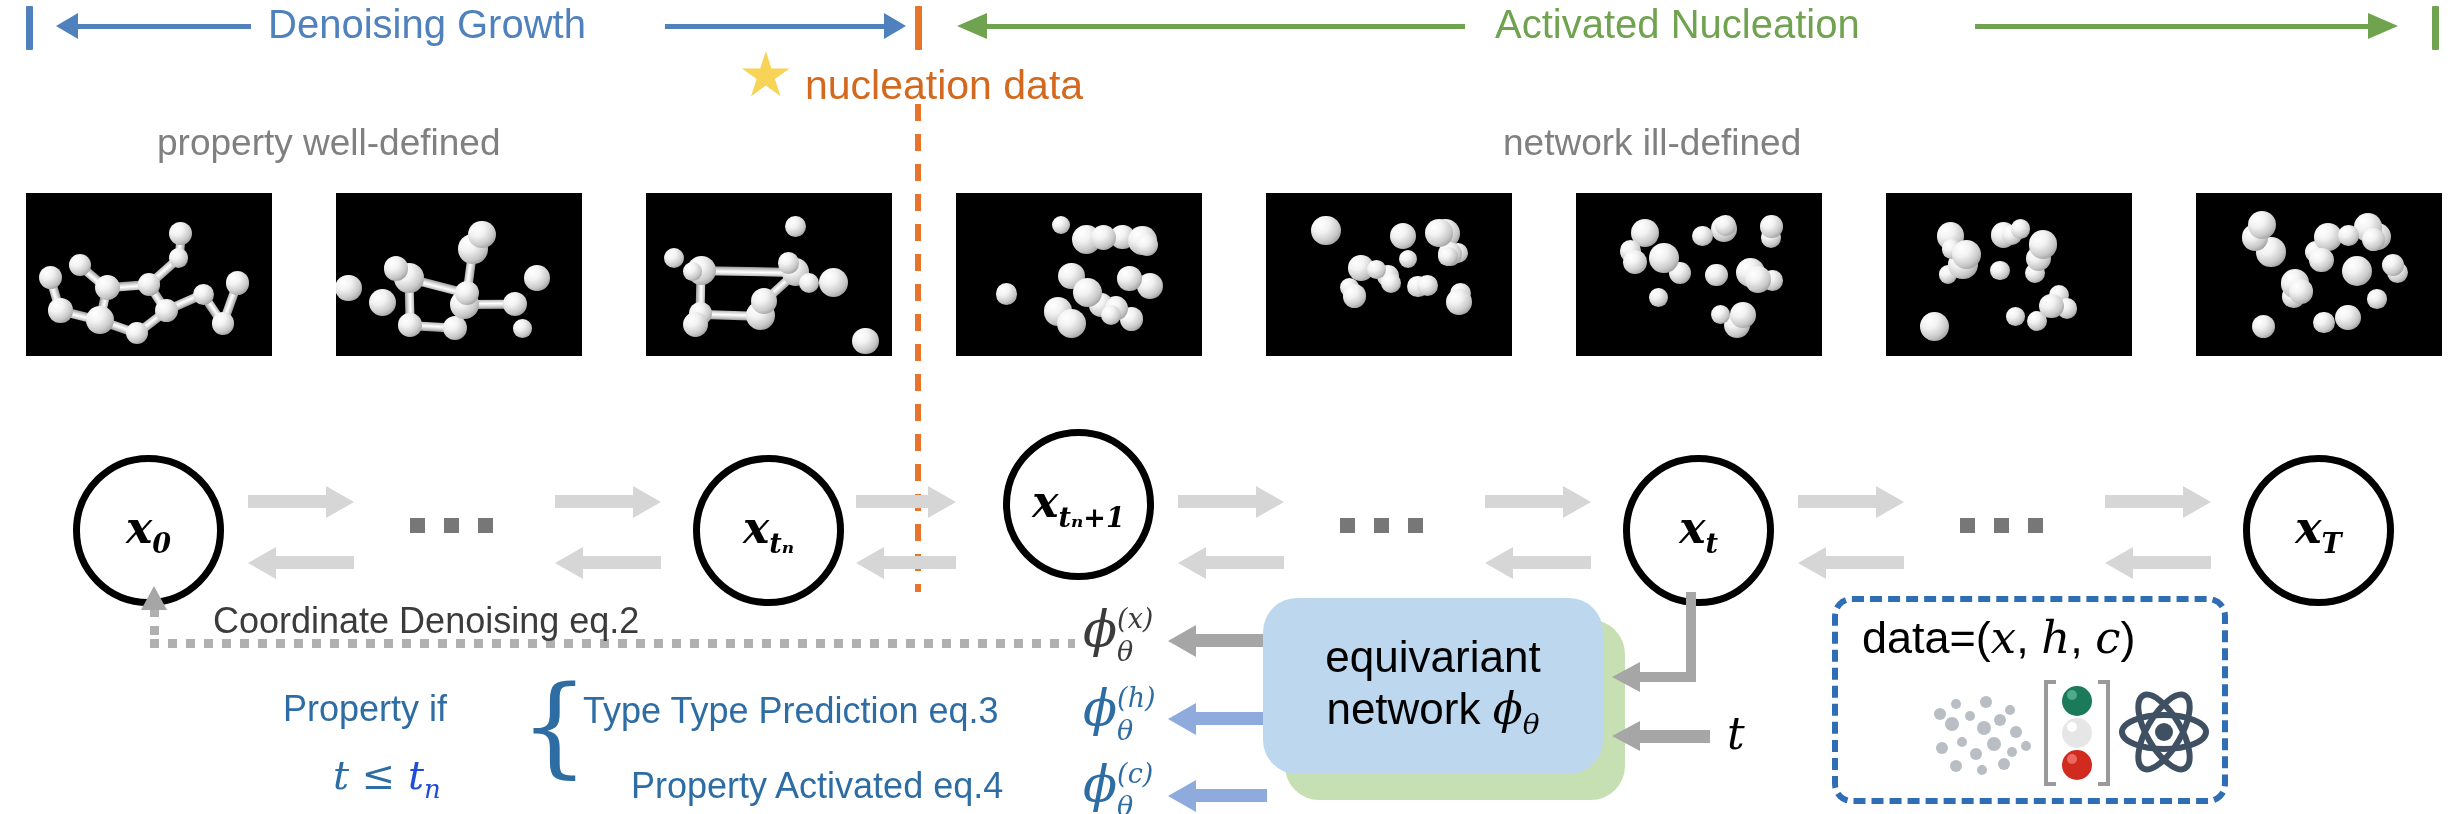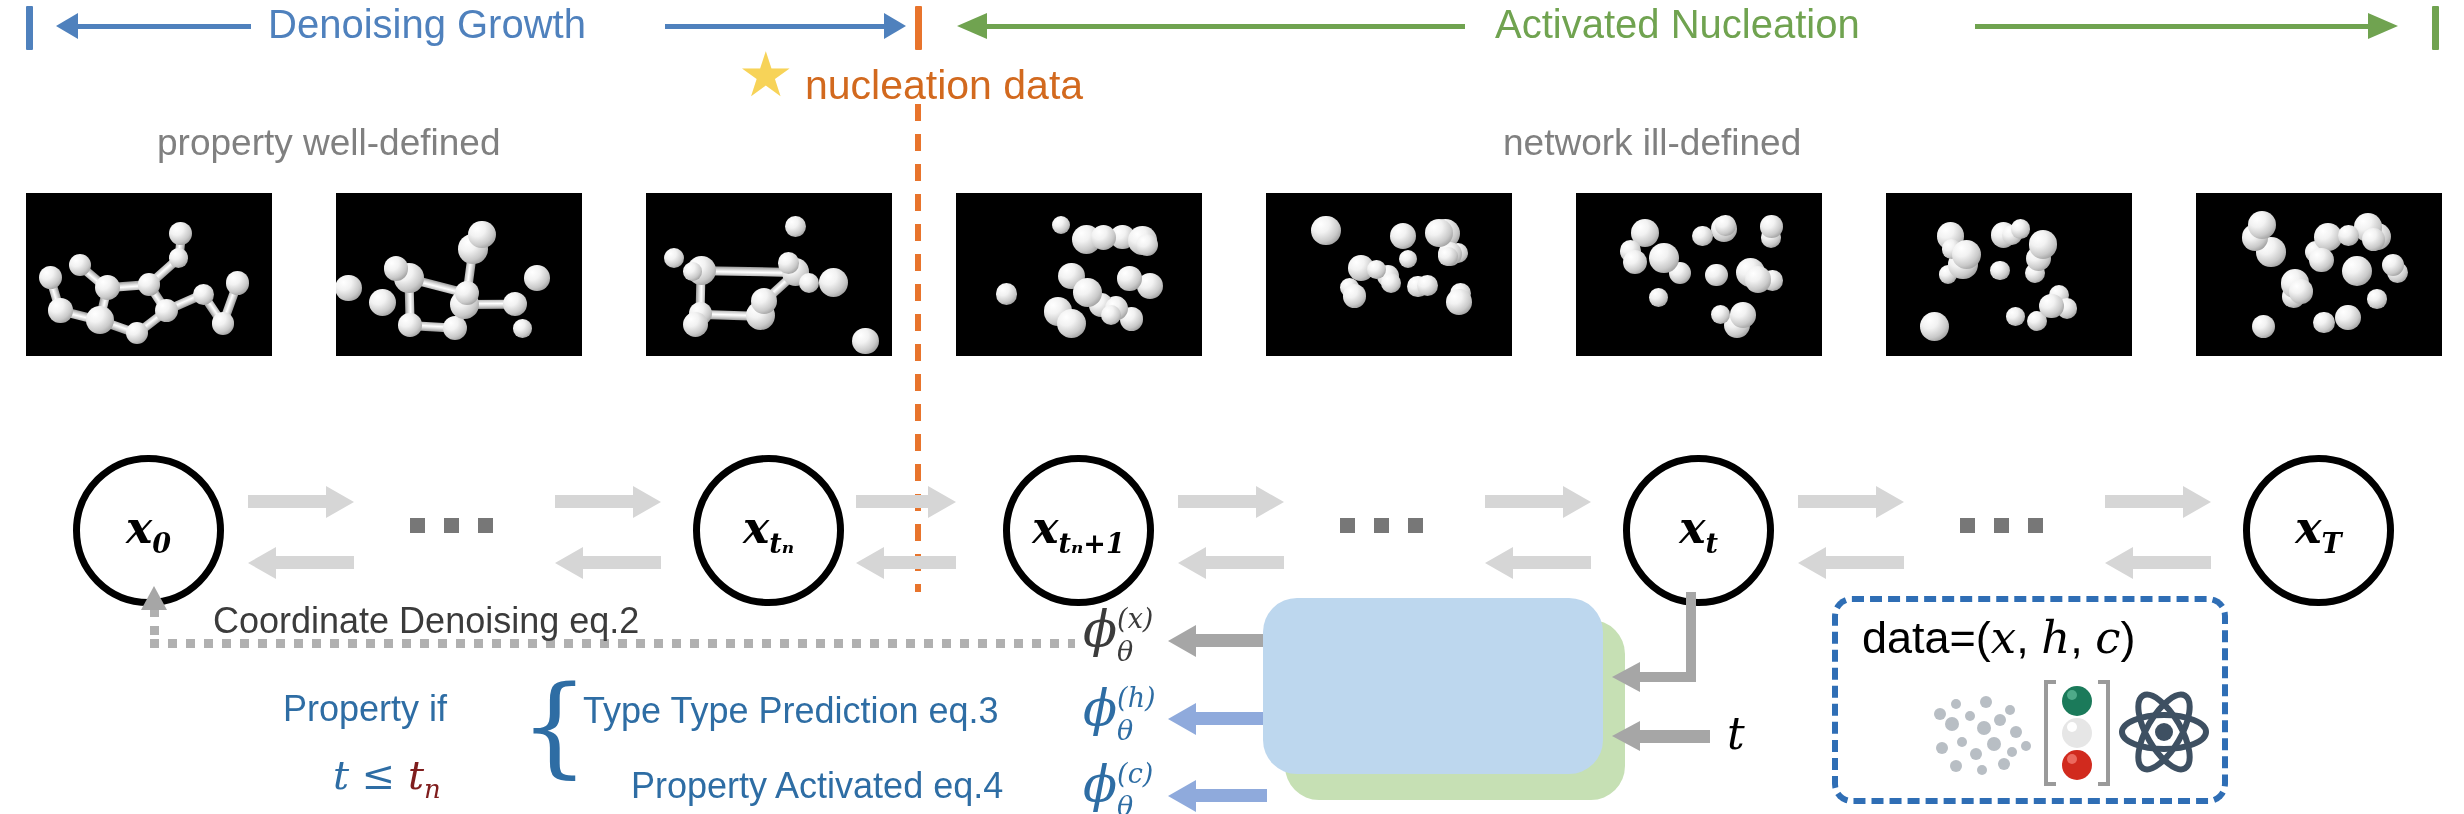--- a/index.html
+++ b/index.html
@@ -280,21 +280,21 @@
       <div class="atom" style="left: 139.319px; top: 112.003px; width: 25.2203px; height: 25.2203px;"></div>
     </div>
   </div>
 
 <div class="state-circle" style="left:73px;top:455px;width:137px;height:137px;">
   <span class="state-label">x<span class="sub">0</span></span>
 </div>
 <div class="state-circle" style="left:693px;top:455px;width:137px;height:137px;">
   <span class="state-label">x<span class="sub">tₙ</span></span>
 </div>
-<div class="state-circle" style="left:1003px;top:455px;width:137px;height:137px;">
+<div class="state-circle" style="left:1003px;top:429px;width:137px;height:137px;">
   <span class="state-label">x<span class="sub">tₙ+1</span></span>
 </div>
 <div class="state-circle" style="left:1623px;top:455px;width:137px;height:137px;">
   <span class="state-label">x<span class="sub">t</span></span>
 </div>
 <div class="state-circle" style="left:2243px;top:455px;width:137px;height:137px;">
   <span class="state-label">x<span class="sub">T</span></span>
 </div>
 
 <div id="arrows-root">
@@ -348,21 +348,21 @@
 <div class="arrowhead" style="left:141px;top:586px;border-left:13px solid transparent;border-right:13px solid transparent;border-bottom:24px solid #A6A6A6;"></div>
 
 <div class="eqlabel" style="left:213px;top:600px;color:#3B3B3B;">Coordinate Denoising eq.2</div>
 <div class="eqlabel" style="left:583px;top:690px;color:#2E6DA4;">Type Type Prediction eq.3</div>
 <div class="eqlabel" style="left:631px;top:765px;color:#2E6DA4;">Property Activated eq.4</div>
 
 <div class="eqlabel" style="left:283px;top:688px;color:#2E6DA4;">Property if</div>
 <div class="eqlabel" style="left:333px;top:752px;color:#2E6DA4;font-family:'DejaVu Serif',serif;font-style:italic;font-size:40px;">
   <span>t</span>
   <span style="font-style:normal;">≤</span>
-  <span style="color:#7f1d1d;"><span>t</span><span style="font-size:26px;vertical-align:sub;">n</span></span>
+  <span style="color:#1d4ed8;"><span>t</span><span style="font-size:26px;vertical-align:sub;">n</span></span>
 </div>
 <div class="brace" style="left:520px;top:672px;">{</div>
 
 <div class="phi" style="left:1083px;top:600px;color:#3B3B3B;">
   <span class="base">ϕ</span><span class="supsub"><span class="sup">(x)</span><span class="sb">θ</span></span>
 </div>
 <div class="phi" style="left:1083px;top:679px;color:#2E6DA4;">
   <span class="base">ϕ</span><span class="supsub"><span class="sup">(h)</span><span class="sb">θ</span></span>
 </div>
 <div class="phi" style="left:1083px;top:755px;color:#2E6DA4;">
@@ -373,20 +373,24 @@
 <div class="garrow-head" style="left:1168px;top:625px;border-top:16px solid transparent;border-bottom:16px solid transparent;border-right:28px solid #A6A6A6;"></div>
 
 <div class="garrow" style="left:1195px;top:712px;width:72px;background:#8FAADC;"></div>
 <div class="garrow-head" style="left:1168px;top:703px;border-top:16px solid transparent;border-bottom:16px solid transparent;border-right:28px solid #8FAADC;"></div>
 
 <div class="garrow" style="left:1195px;top:789px;width:72px;background:#8FAADC;"></div>
 <div class="garrow-head" style="left:1168px;top:780px;border-top:16px solid transparent;border-bottom:16px solid transparent;border-right:28px solid #8FAADC;"></div>
 
 <div class="net-green" style="left:1285px;top:620px;width:340px;height:180px;"></div>
 <div class="net-blue" style="left:1263px;top:598px;width:340px;height:176px;">
+  <div class="net-line">equivariant</div>
+  <div class="net-line">
+    <span>network </span><span class="mathi">ϕ</span><span class="mathi" style="font-size:28px;vertical-align:sub;">θ</span>
+  </div>
 </div>
 
 <div class="abs" style="left:1686px;top:592px;width:10px;height:90px;background:#A6A6A6;"></div>
 <div class="abs" style="left:1640px;top:672px;width:56px;height:10px;background:#A6A6A6;"></div>
 <div class="garrow-head" style="left:1612px;top:662px;border-top:15px solid transparent;border-bottom:15px solid transparent;border-right:28px solid #A6A6A6;"></div>
 
 <div class="garrow" style="left:1640px;top:730px;width:70px;background:#A6A6A6;"></div>
 <div class="garrow-head" style="left:1612px;top:721px;border-top:15px solid transparent;border-bottom:15px solid transparent;border-right:28px solid #A6A6A6;"></div>
 <div class="abs mathi" style="left:1727px;top:708px;font-size:44px;color:#000;">t</div>
 

